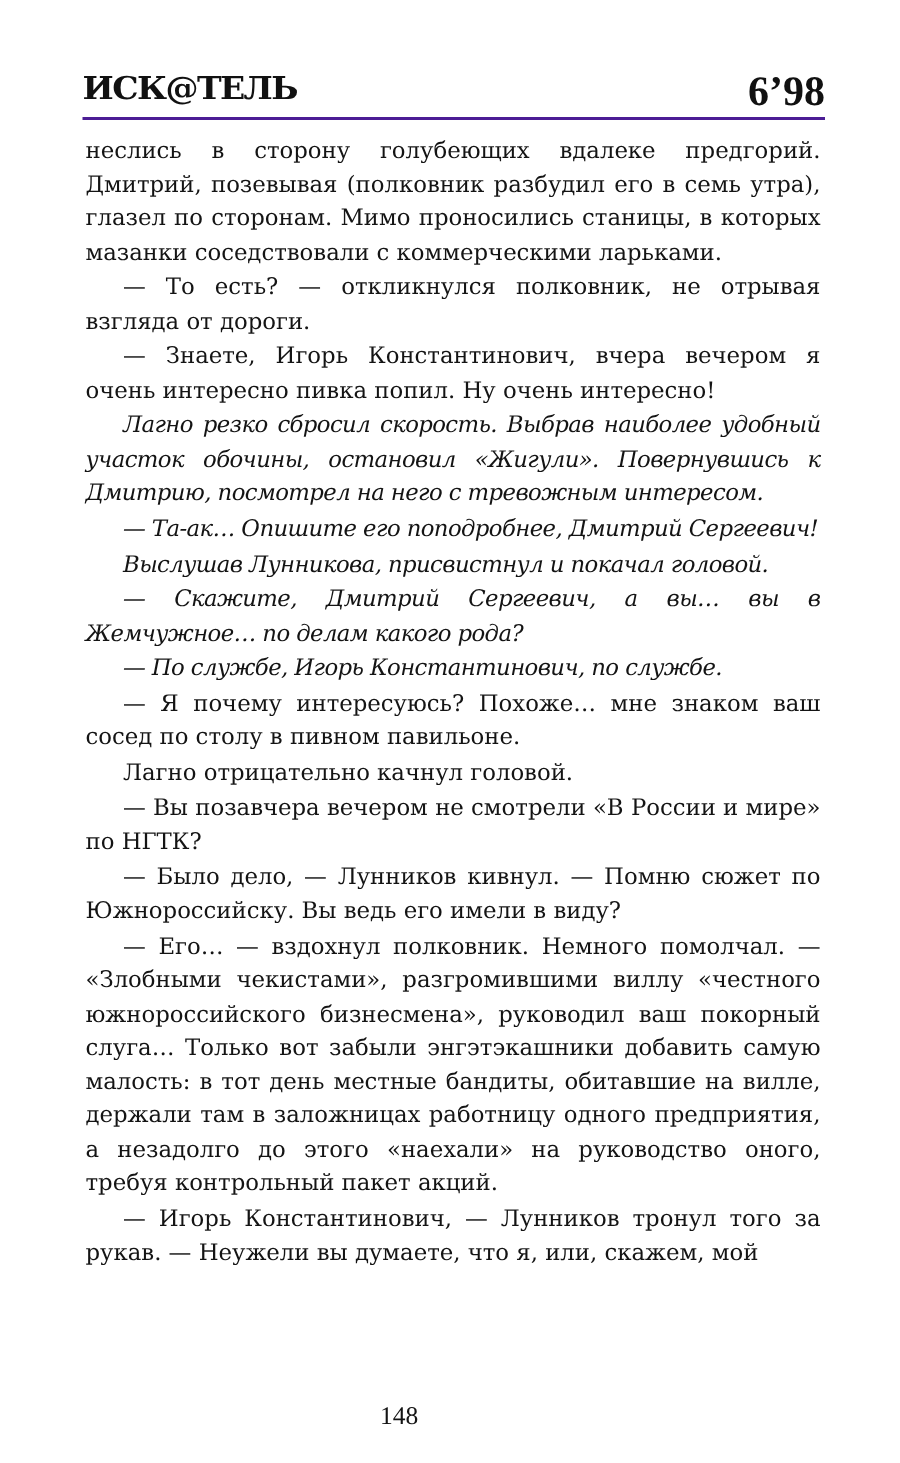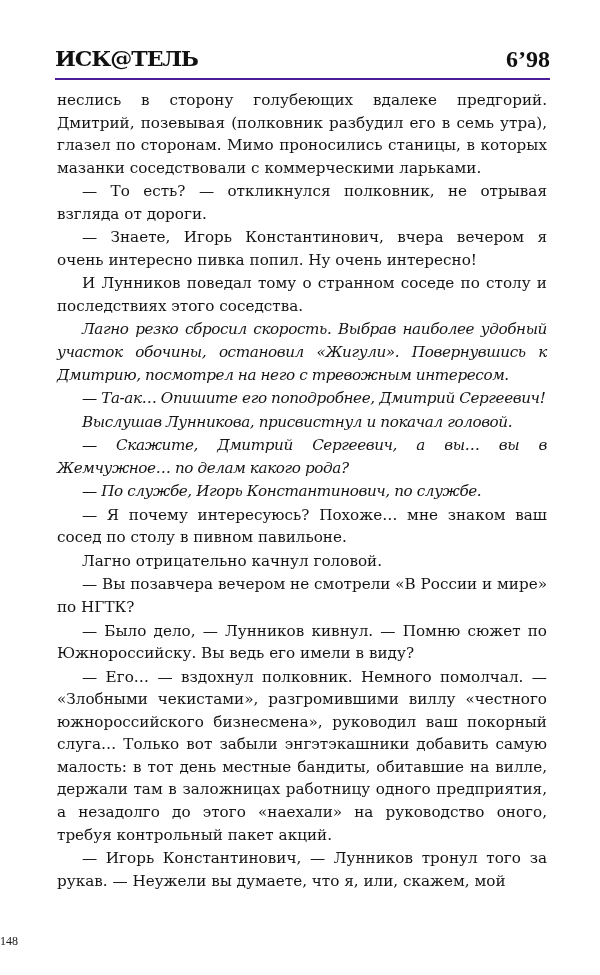--- a/index.html
+++ b/index.html
@@ -33,21 +33,21 @@
       transform: scaleX(1.05);
       transform-origin: left;
       color: #111;
     }
     .issue {
       position: absolute;
       right: 0;
       top: 2px;
       font-family: "Liberation Serif", serif;
       font-weight: bold;
-      font-size: 24px;
+      font-size: 28px;
       color: #111;
     }
     .text {
       position: absolute;
       left: 56px;
       top: 88px;
       width: 492px;
       font-family: "DejaVu Serif", serif;
       font-size: 15.2px;
       line-height: 22.55px;
@@ -64,38 +64,38 @@
     }
     .text p.cond {
       letter-spacing: -0.4px;
       font-style: italic;
     }
     .page-num {
       position: absolute;
       left: 0;
       width: 532px;
       top: 934px;
+      text-align: center;
       font-family: "Liberation Serif", serif;
-      font-size: 12px;
+      font-size: 17px;
       color: #141414;
     }
   </style>
 </head>
 <body>
 
 <div class="header">
   <span class="logo">ИСК@ТЕЛЬ</span>
   <span class="issue">6’98</span>
 </div>
 
 <div class="text">
   <p class="noindent">неслись в сторону голубеющих вдалеке предгорий. Дмитрий, позевывая (полковник разбудил его в семь утра), глазел по сторонам. Мимо проносились станицы, в которых мазанки соседствовали с коммерческими ларьками.</p>
   <p>— То есть? — откликнулся полковник, не отрывая взгляда от дороги.</p>
   <p>— Знаете, Игорь Константинович, вчера вечером я очень интересно пивка попил. Ну очень интересно!</p>
-  <p>И Лунников поведал тому о странном соседе по столу и последствиях этого соседства.</p>
   <p class="cond">Лагно резко сбросил скорость. Выбрав наиболее удобный участок обочины, остановил «Жигули». Повернувшись к Дмитрию, посмотрел на него с тревожным интересом.</p>
   <p class="cond">— Та-ак… Опишите его поподробнее, Дмитрий Сергеевич!</p>
   <p class="cond">Выслушав Лунникова, присвистнул и покачал головой.</p>
   <p class="cond">— Скажите, Дмитрий Сергеевич, а вы… вы в Жемчужное… по делам какого рода?</p>
   <p class="cond">— По службе, Игорь Константинович, по службе.</p>
   <p>— Я почему интересуюсь? Похоже… мне знаком ваш сосед по столу в пивном павильоне.</p>
   <p>Лагно отрицательно качнул головой.</p>
   <p>— Вы позавчера вечером не смотрели «В России и мире» по НГТК?</p>
   <p>— Было дело, — Лунников кивнул. — Помню сюжет по Южнороссийску. Вы ведь его имели в виду?</p>
   <p>— Его… — вздохнул полковник. Немного помолчал. — «Злобными чекистами», разгромившими виллу «честного южнороссийского бизнесмена», руководил ваш покорный слуга… Только вот забыли энгэтэкашники добавить самую малость: в тот день местные бандиты, обитавшие на вилле, держали там в заложницах работницу одного предприятия, а незадолго до этого «наехали» на руководство оного, требуя контрольный пакет акций.</p>

